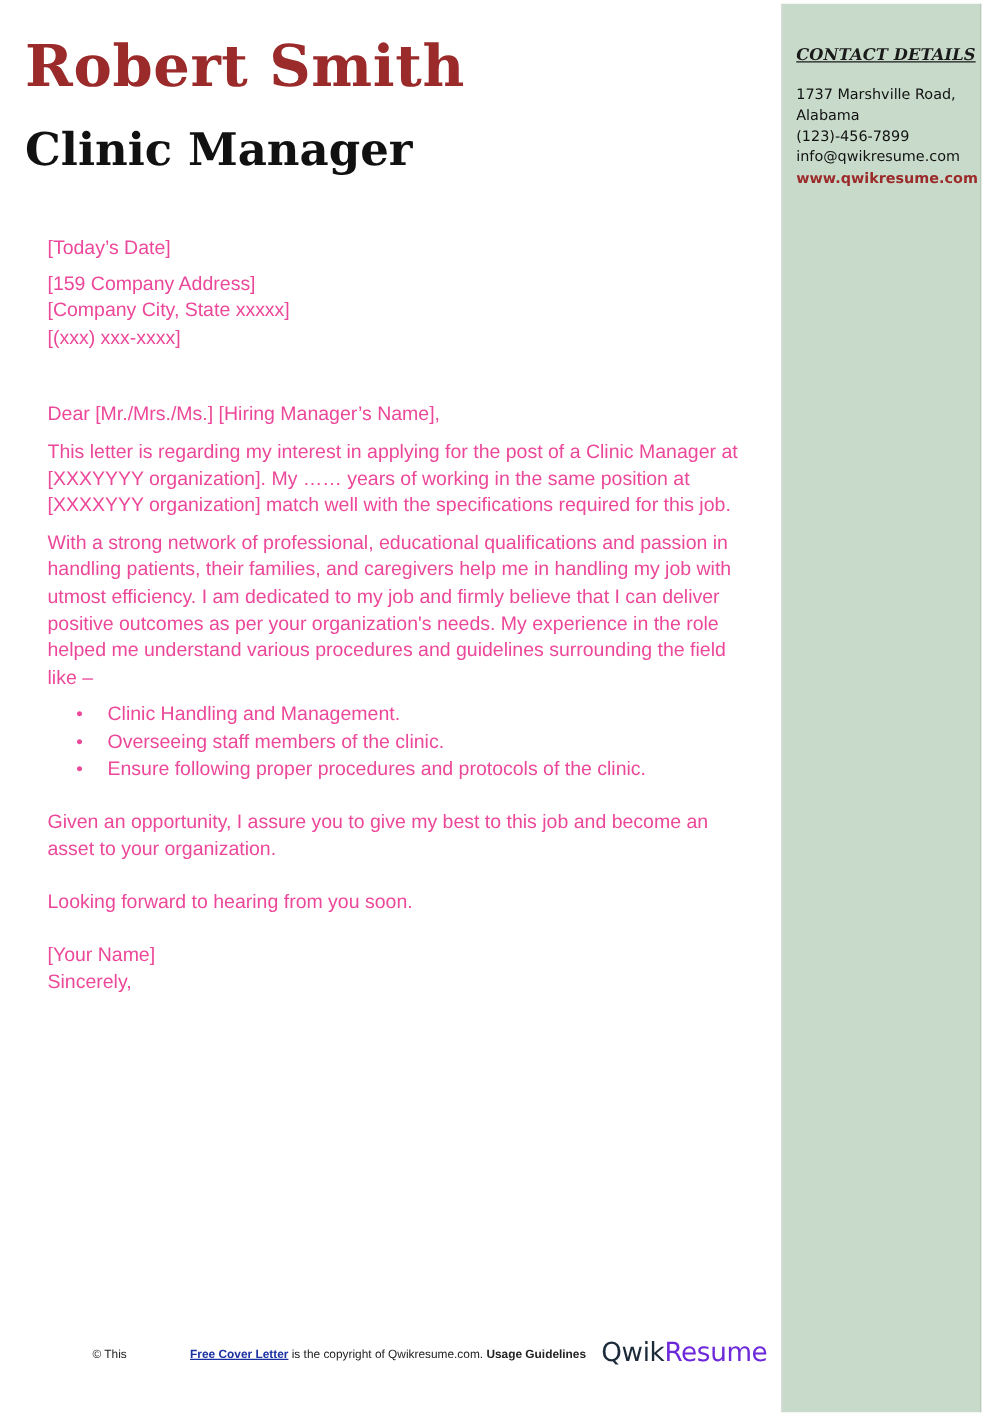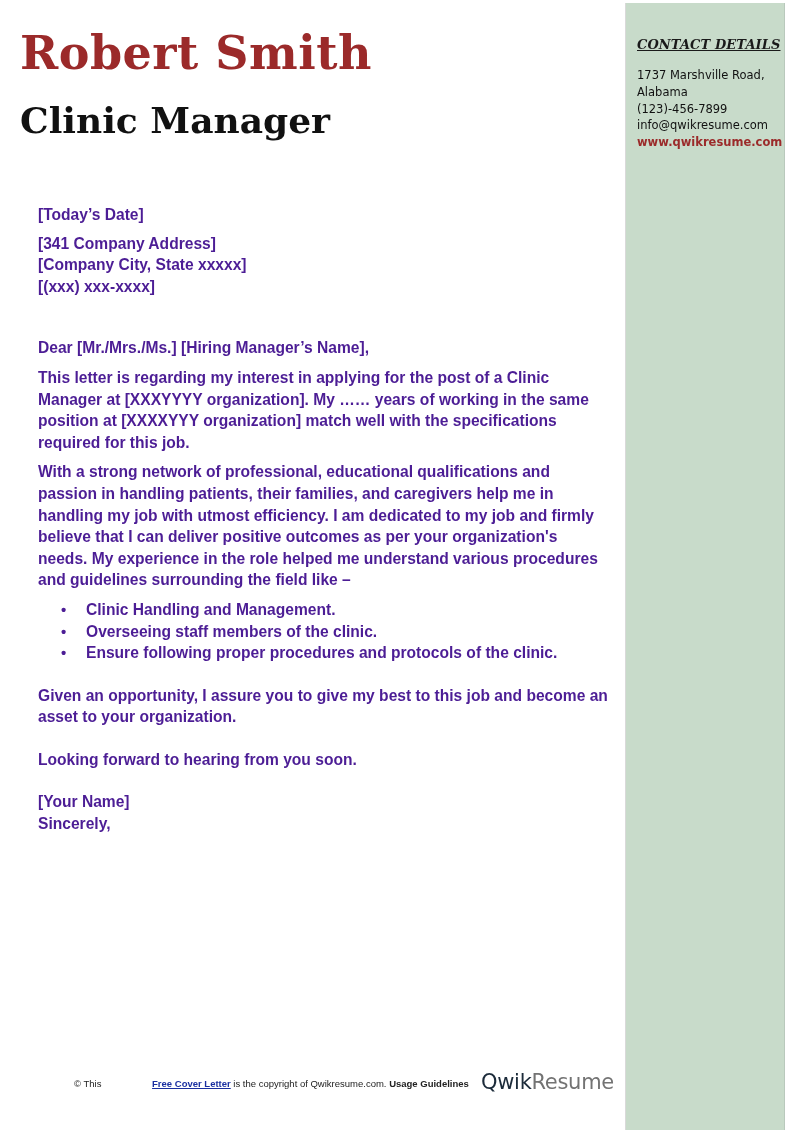--- a/index.html
+++ b/index.html
@@ -27,22 +27,22 @@
       position: absolute; left: 20px; top: 30px;
       font-family: "DejaVu Serif", serif; font-weight: bold; font-size: 46px;
       color: #9b2a2a; letter-spacing: 0.5px; line-height: 1;
     }
     .job-title {
       position: absolute; left: 20px; top: 102px;
       font-family: "DejaVu Serif", serif; font-weight: bold; font-size: 36px;
       color: #111; line-height: 1;
     }
     .letter {
-      position: absolute; left: 38px; top: 204px; width: 570px;
-      font-family: "Liberation Sans", sans-serif; font-size: 15.6px; line-height: 21.6px; color: #4c1d95; font-weight: bold;
+      position: absolute; left: 38px; top: 188px; width: 570px;
+      font-family: "Liberation Sans", sans-serif; font-size: 15.6px; line-height: 21.6px; color: #ec4899;
     }
     .letter p { margin: 0; }
     .gap-s { height: 7px; }
     .gap-m { height: 40px; }
     .gap-p { height: 8px; }
     .gap-l { height: 21px; }
     .bullets { margin: 0; padding: 0; list-style: none; }
     .bullets li { position: relative; padding-left: 48px; }
     .bullets li::before {
       content: "\2022"; position: absolute; left: 23px; top: 0; font-size: 15px;
@@ -51,21 +51,21 @@
       position: absolute; left: 74px; top: 1078px;
       font-family: "Liberation Sans", sans-serif; font-size: 9.5px; color: #222;
     }
     .footer .link { color: #1a2fa0; font-weight: bold; text-decoration: underline; padding-left: 48px; }
     .footer .bold { font-weight: bold; }
     .logo {
       position: absolute; left: 481px; top: 1070px;
       font-family: "DejaVu Sans", sans-serif; font-size: 21px; letter-spacing: -0.3px;
     }
     .logo .a { color: #1c2b3a; }
-    .logo .b { color: #737373; }
+    .logo .b { color: #6d28d9; }
   </style>
 </head>
 <body>
 
 <div class="name">Robert Smith</div>
 <div class="job-title">Clinic Manager</div>
 
 <aside class="sidebar">
   <div class="contact-title">CONTACT DETAILS</div>
   <div class="contact-lines">
@@ -74,21 +74,21 @@
     <div>(123)-456-7899</div>
     <div>info@qwikresume.com</div>
     <div class="web">www.qwikresume.com</div>
   </div>
 </aside>
 
 <main class="letter">
   <p>[Today’s Date]</p>
   <div class="gap-s"></div>
   <div>
-    <p>[341 Company Address]</p>
+    <p>[159 Company Address]</p>
     <p>[Company City, State xxxxx]</p>
     <p>[(xxx) xxx-xxxx]</p>
   </div>
   <div class="gap-m"></div>
   <p>Dear [Mr./Mrs./Ms.] [Hiring Manager’s Name],</p>
   <div class="gap-p"></div>
   <p>This letter is regarding my interest in applying for the post of a Clinic Manager at [XXXYYYY organization]. My …… years of working in the same position at [XXXXYYY organization] match well with the specifications required for this job.</p>
   <div class="gap-p"></div>
   <p>With a strong network of professional, educational qualifications and passion in handling patients, their families, and caregivers help me in handling my job with utmost efficiency. I am dedicated to my job and firmly believe that I can deliver positive outcomes as per your organization's needs. My experience in the role helped me understand various procedures and guidelines surrounding the field like –</p>
   <div class="gap-p"></div>

